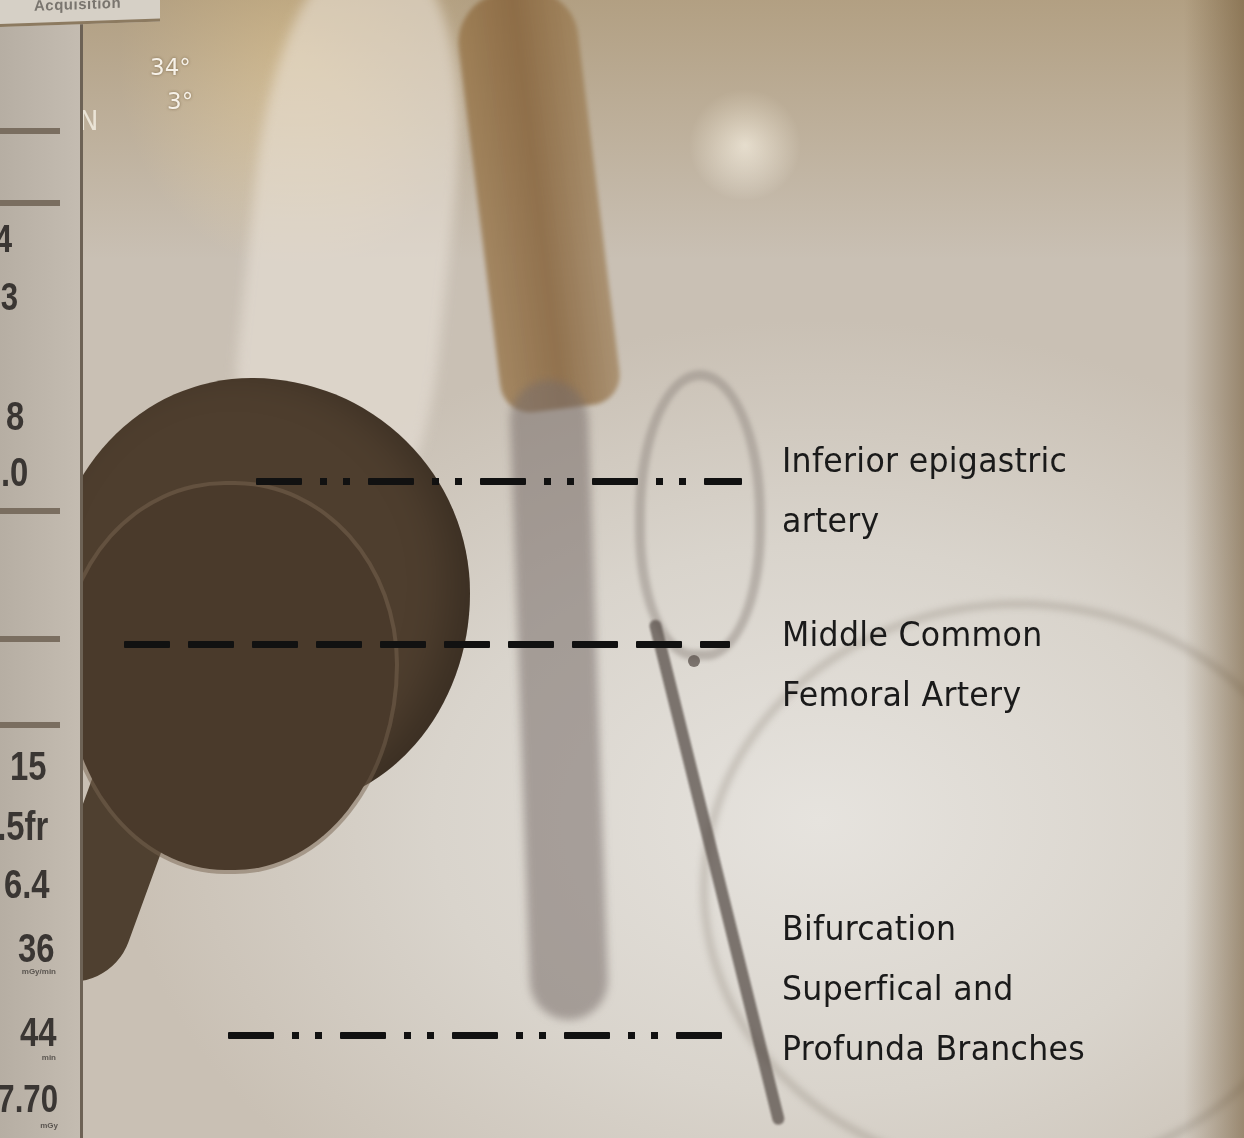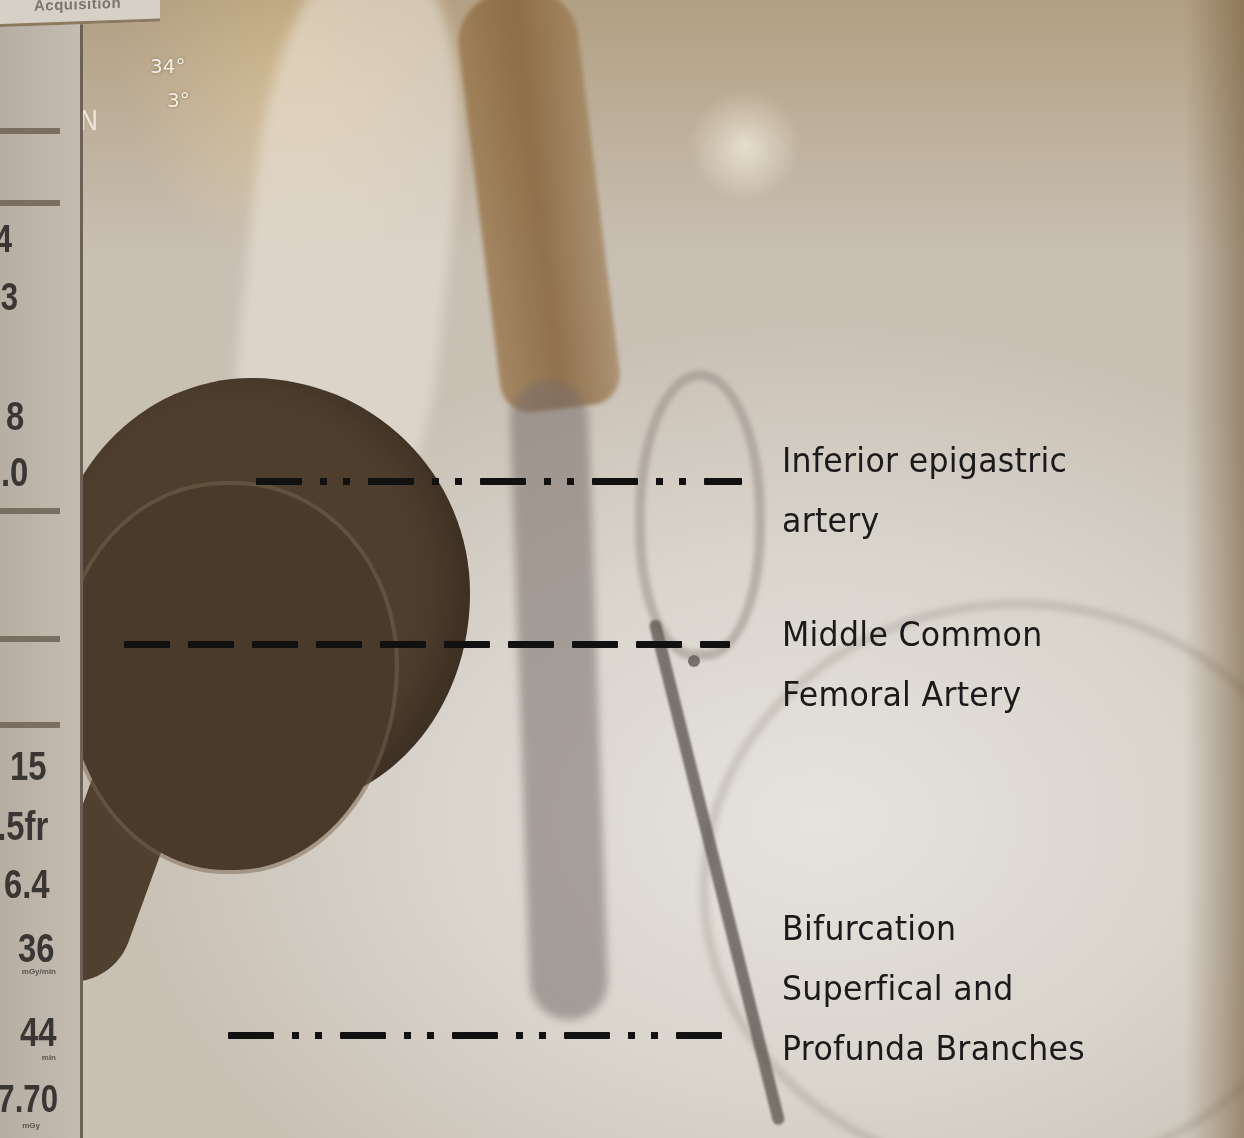--- a/index.html
+++ b/index.html
@@ -95,21 +95,21 @@
       position: absolute; font-family: "Liberation Sans", sans-serif; font-weight: bold;
       color: #3a3633; text-align: right; line-height: 1;
       transform: scaleX(0.82); transform-origin: right center;
     }
     .panel-unit {
       position: absolute; font-family: "Liberation Sans", sans-serif; font-weight: bold;
       color: #5a5550; font-size: 8px; text-align: right; line-height: 1;
     }
     .angle-text {
       position: absolute; font-family: "DejaVu Sans", sans-serif;
-      color: #f6f1e8; font-size: 20px; line-height: 1; text-shadow: 0 0 3px rgba(80,60,30,0.6);
+      color: #f6f1e8; font-size: 23px; line-height: 1; text-shadow: 0 0 3px rgba(80,60,30,0.6);
     }
     .proj-text {
       position: absolute; font-family: "DejaVu Sans", sans-serif;
       color: rgba(250,245,235,0.75); font-size: 26px; line-height: 1;
     }
     
     .line-row { position: absolute; height: 10px; display: flex; align-items: center; }
     .seg-dash { display: inline-block; height: 7px; background: #111; border-radius: 1px; }
     .seg-dot { display: inline-block; width: 7px; height: 7px; background: #111; }
     .label {
@@ -152,21 +152,21 @@
     <div class="panel-value" style="right:56px; top:396px; font-size:40px;">8</div>
     <div class="panel-value" style="right:52px; top:452px; font-size:40px;">.0</div>
     <div class="panel-value" style="right:34px; top:746px; font-size:40px;">15</div>
     <div class="panel-value" style="right:32px; top:806px; font-size:40px;">.5fr</div>
     <div class="panel-value" style="right:30px; top:864px; font-size:40px;">6.4</div>
     <div class="panel-value" style="right:26px; top:928px; font-size:40px;">36</div>
     <div class="panel-unit" style="right:24px; top:968px;">mGy/min</div>
     <div class="panel-value" style="right:24px; top:1012px; font-size:40px;">44</div>
     <div class="panel-unit" style="right:24px; top:1054px;text-align:center;">min</div>
     <div class="panel-value" style="right:22px; top:1080px; font-size:38px;">7.70</div>
-    <div class="panel-unit" style="right:40px; top:1122px;">mGy</div>
+    <div class="panel-unit" style="right:22px; top:1122px;">mGy</div>
   </div>
   <div class="panel-top-strip">
     <span class="panel-top-label">Acquisition</span>
   </div>
 
   <div class="line-row" style="left:256px; top:476px;">
     <span class="seg-dash" style="width:46px;"></span>
       <span style="width:18px;display:inline-block"></span>
     <span class="seg-dot"></span>
       <span style="width:16px;display:inline-block"></span>

